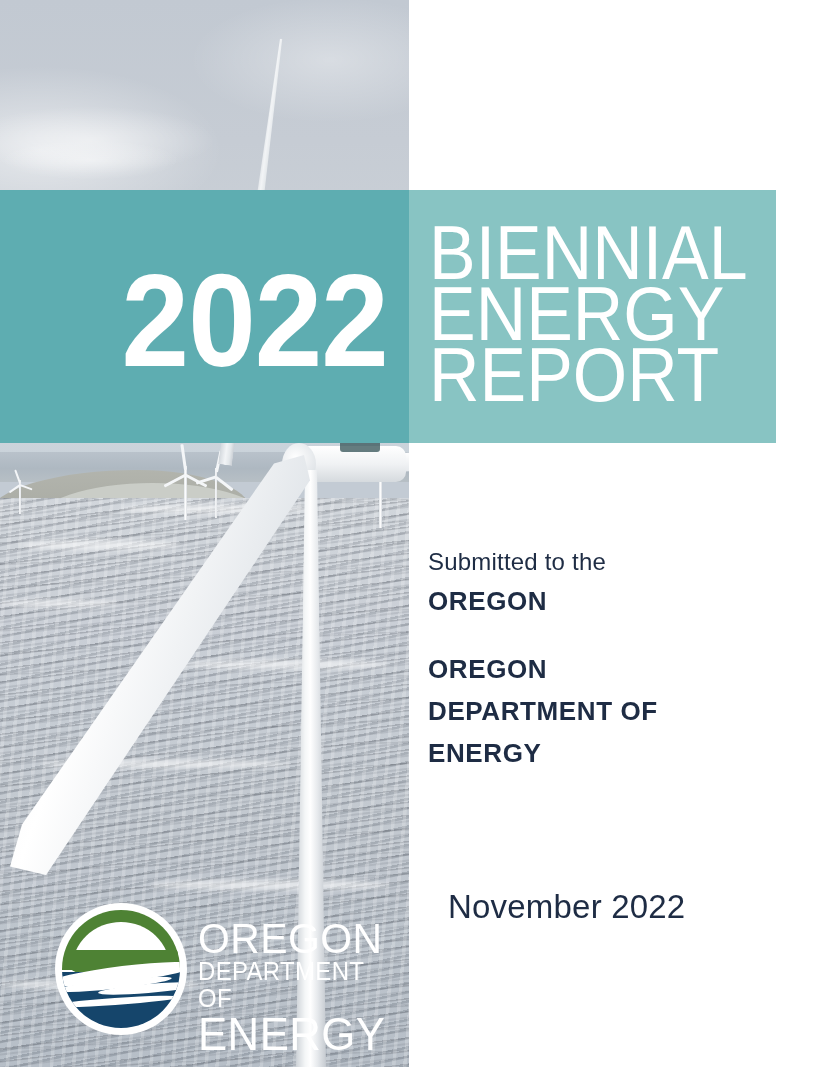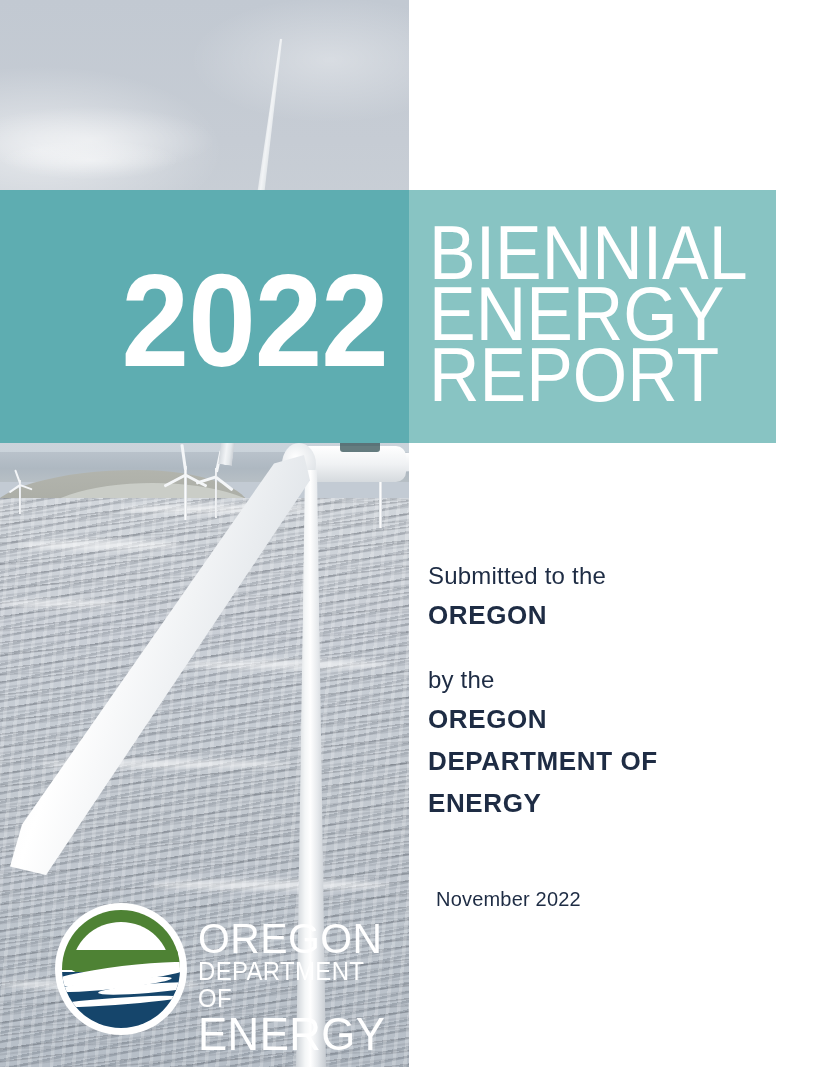--- a/index.html
+++ b/index.html
@@ -243,47 +243,47 @@
     transform: scaleX(0.92);
     transform-origin: left top;
     white-space: nowrap;
   }
   .report-title .tline { display: block; }
 
   
   .submit-block {
     position: absolute;
     left: 428px;
-    top: 558px;
+    top: 544px;
     width: 370px;
     color: #1e2c44;
   }
   .line-light {
     font-family: "Liberation Sans", sans-serif;
     font-weight: 400;
     font-size: 24px;
     line-height: 36px;
     letter-spacing: 0.2px;
   }
   .line-bold {
     font-family: "Liberation Sans", sans-serif;
     font-weight: 700;
     font-size: 26px;
     line-height: 42px;
     letter-spacing: 0.6px;
   }
   .gap-block { height: 26px; }
   .date-line {
     position: absolute;
-    left: 436px;
+    left: 448px;
     top: 888px;
     color: #1e2c44;
     font-family: "Liberation Sans", sans-serif;
     font-weight: 400;
-    font-size: 20px;
+    font-size: 33px;
     letter-spacing: 0.2px;
   }
 
   
   .logo {
     position: absolute;
     left: 58px;
     top: 906px;
     width: 330px;
     height: 128px;
@@ -442,21 +442,20 @@
   <div class="report-title">
     <span class="tline">BIENNIAL</span>
     <span class="tline">ENERGY</span>
     <span class="tline">REPORT</span>
   </div>
 
   <div class="submit-block">
     <div class="line-light">Submitted to the</div>
     <div class="line-bold">OREGON</div>
     <div class="gap-block"></div>
-    <div class="line-light">by the</div>
     <div class="line-bold">OREGON</div>
     <div class="line-bold">DEPARTMENT OF</div>
     <div class="line-bold">ENERGY</div>
   </div>
 
   <div class="date-line">November 2022</div>
 
   <div class="logo">
     <div class="logo-mark">
       <div class="logo-inner">

